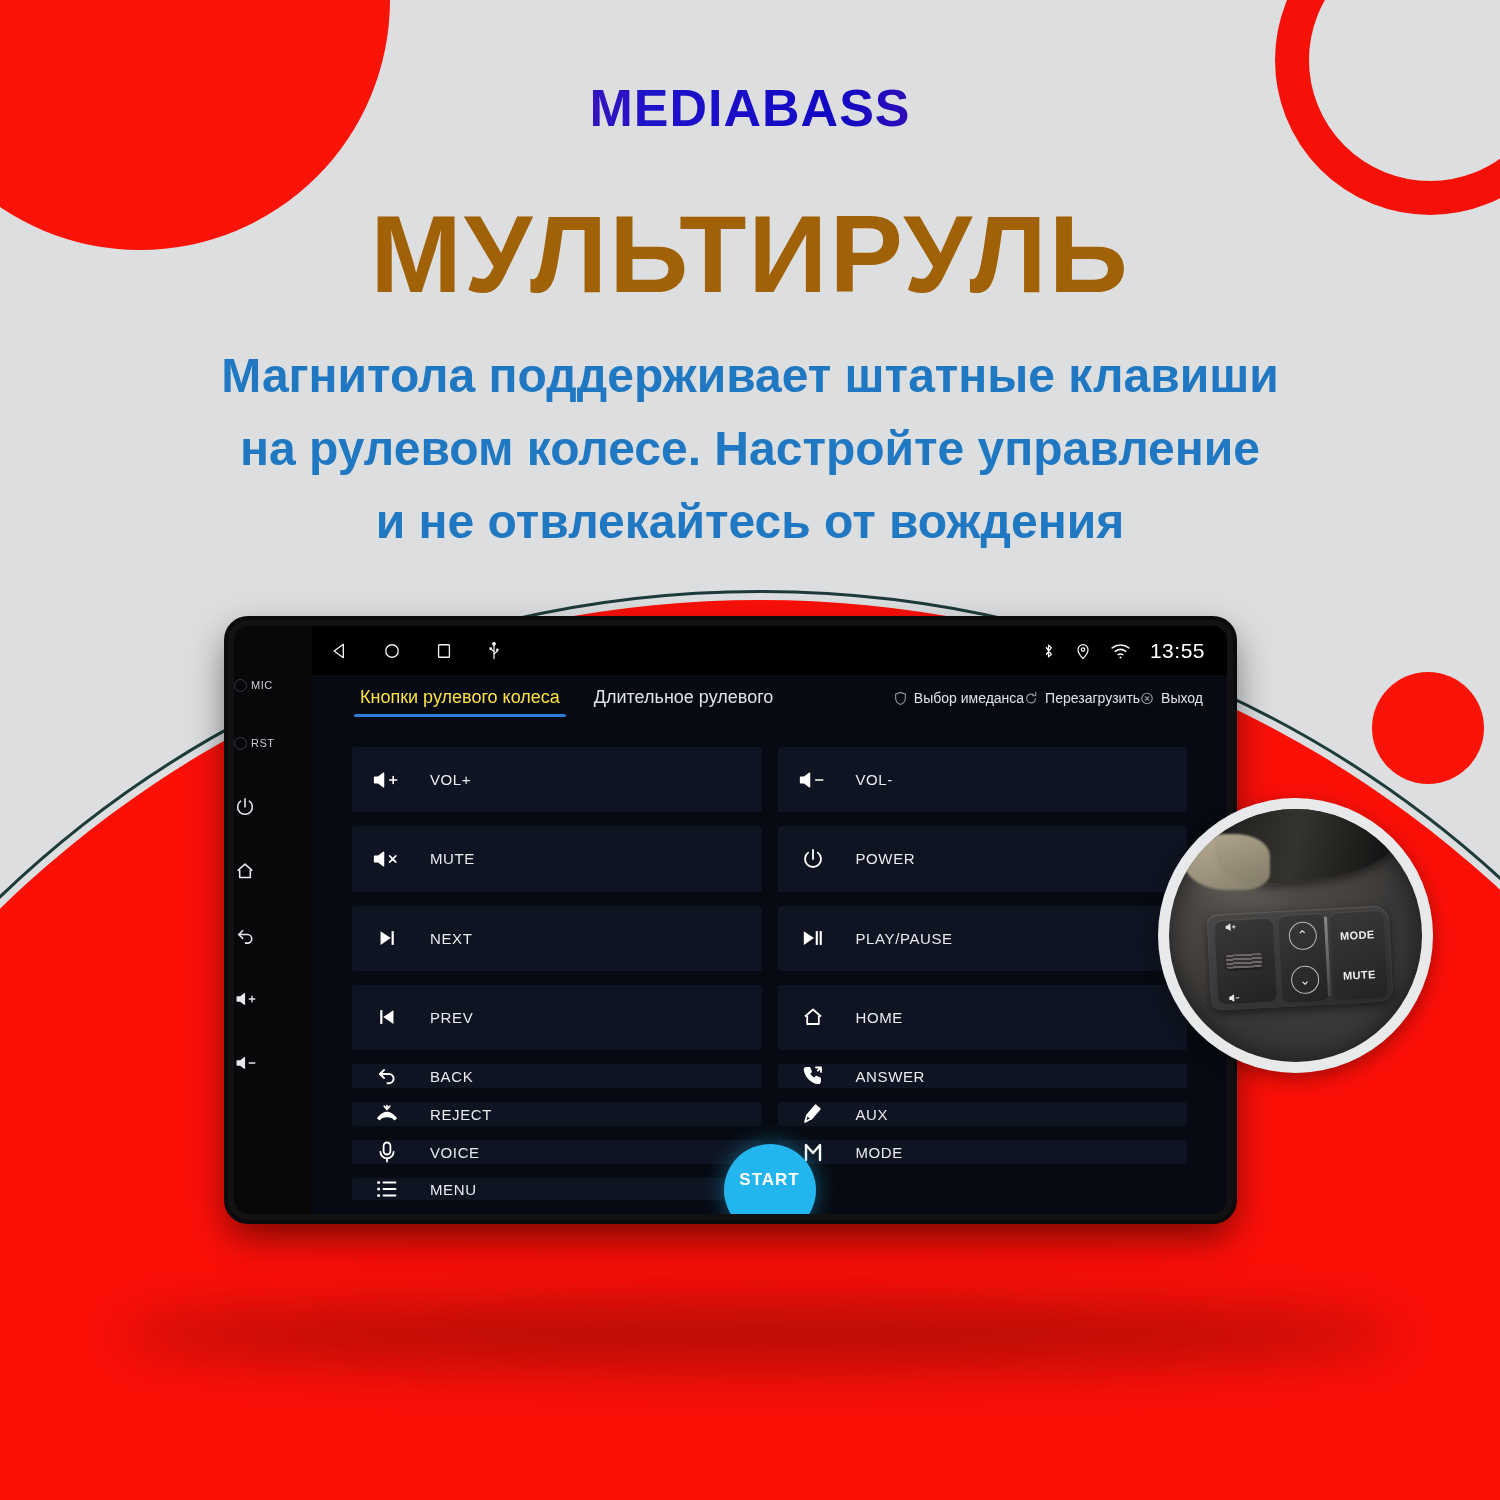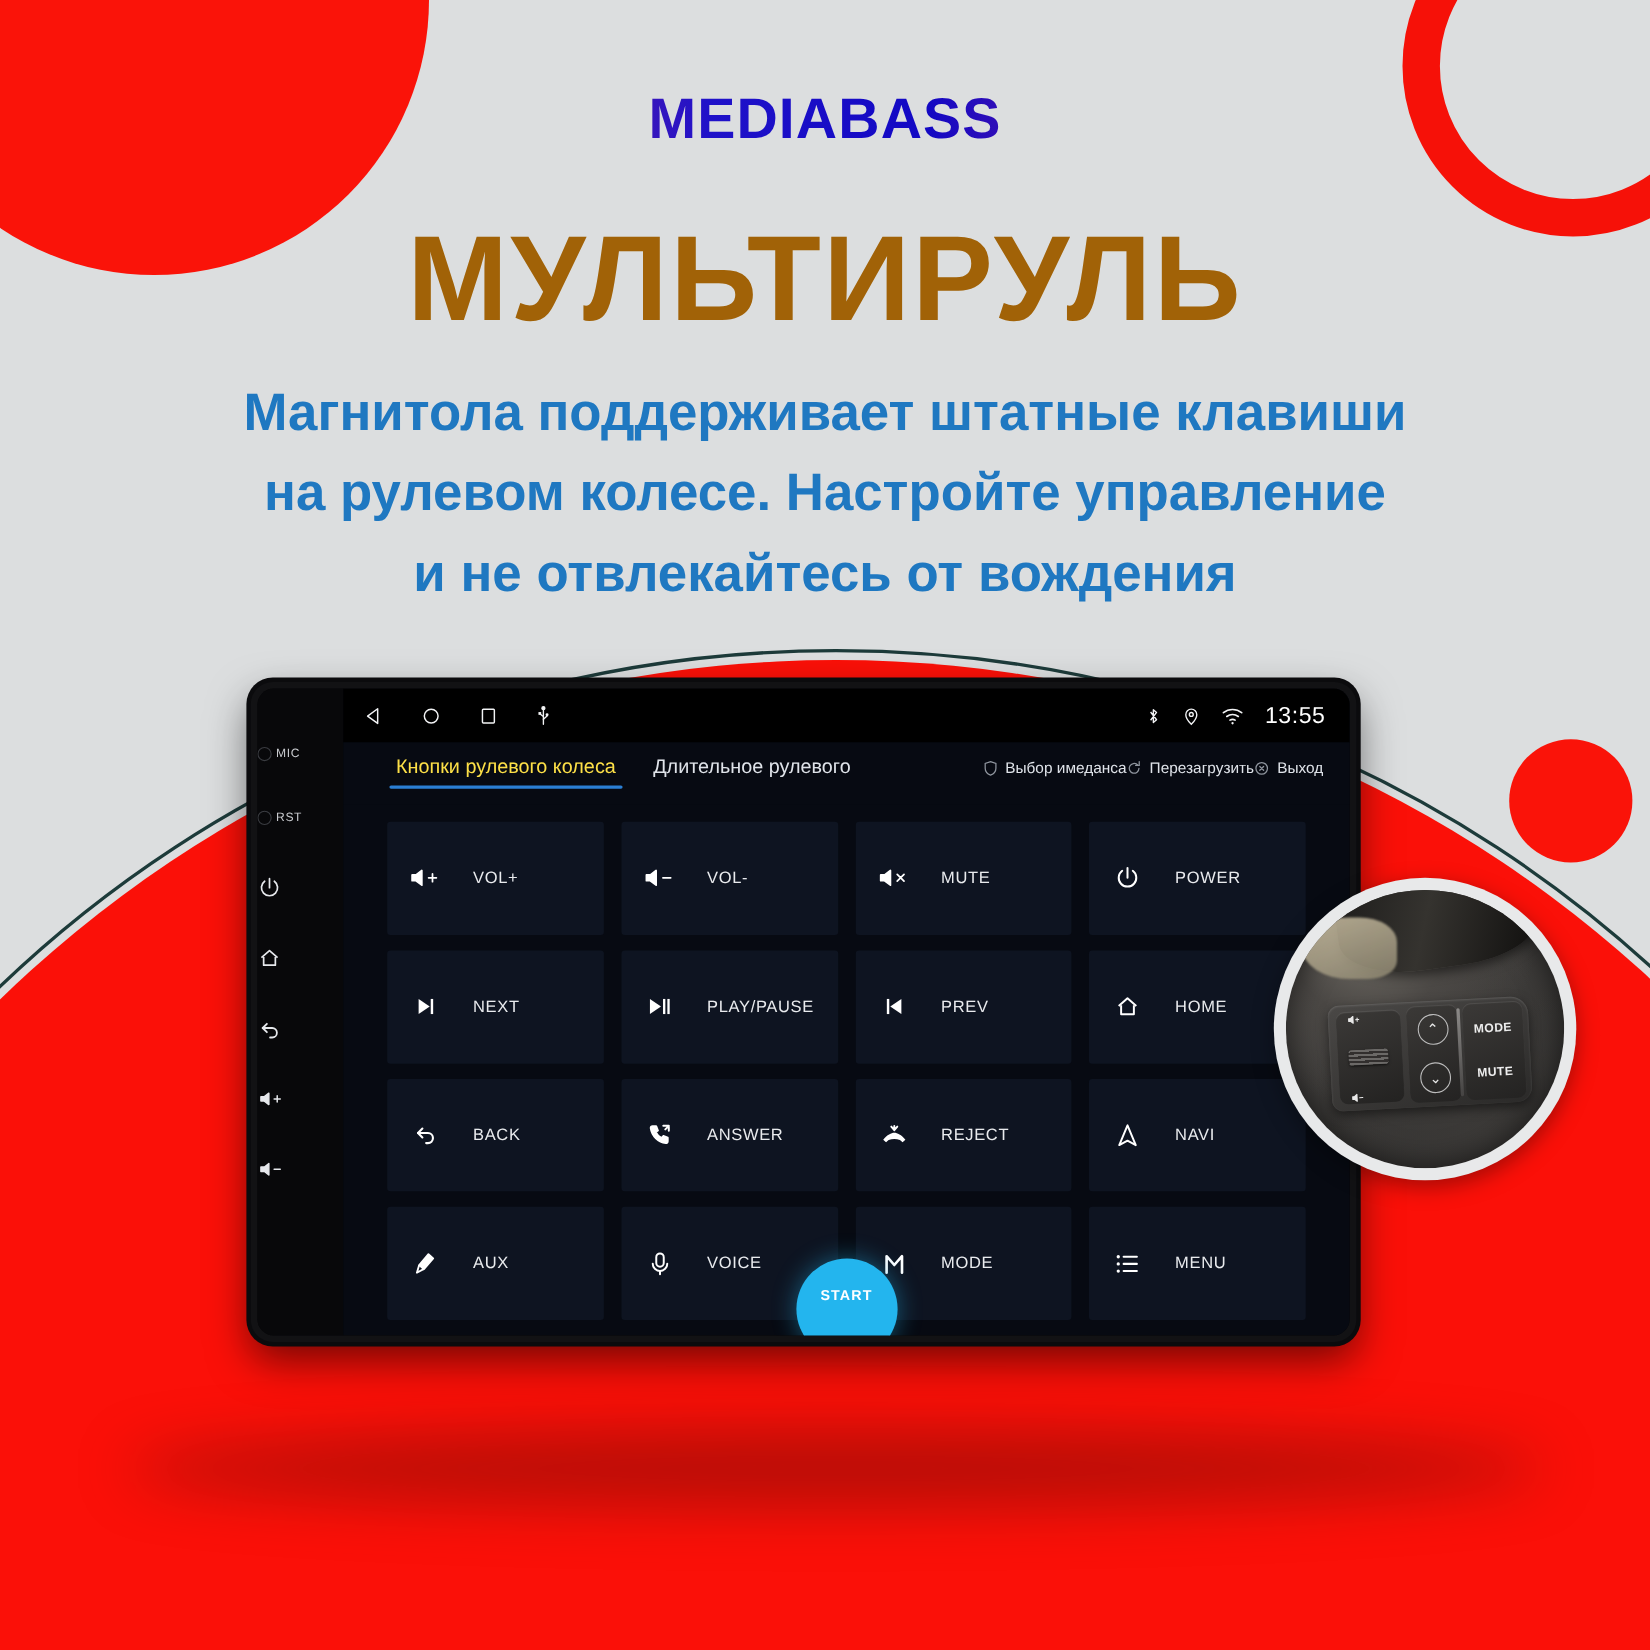--- a/index.html
+++ b/index.html
@@ -116,21 +116,21 @@
     content:"";position:absolute;left:0;right:0;bottom:0;height:3px;
     background:#2b7fd4;border-radius:2px;
   }
   .actions{margin-left:auto;display:flex;align-items:center;padding-top:3px;}
   .action{display:flex;align-items:center;gap:7px;color:#dfe3e9;font-size:14px;white-space:nowrap;}
   .action .a-ico{color:#8e949d;display:flex;align-items:center;}
   .action .a-ico svg{display:block;}
 
   
   .grid{
-    flex:1;display:grid;grid-template-columns:repeat(4,1fr);
+    flex:1;display:grid;grid-template-columns:repeat(2,1fr);
     grid-template-rows:repeat(4,1fr);
     gap:14px 16px;padding:16px 40px 14px 40px;box-sizing:border-box;
     position:relative;
   }
   .cell{
     background:#0e1421;border-radius:3px;
     display:flex;align-items:center;justify-content:flex-start;
     padding-left:18px;box-sizing:border-box;gap:26px;
   }
   .cell .c-ico{
@@ -139,21 +139,21 @@
   }
   .cell .c-ico svg{display:block;}
   .cell .c-lab{color:#e9ebee;font-size:15px;letter-spacing:.6px;}
 
   .startbtn{
     position:absolute;left:50%;bottom:-22px;transform:translateX(-50%);
     width:92px;height:92px;border-radius:50%;
     background:#23b5ee;
     display:flex;align-items:flex-start;justify-content:center;
     padding-top:26px;box-sizing:border-box;
-    color:#fff;font-size:13px;font-weight:bold;letter-spacing:1px;
+    color:#fff;font-size:17px;font-weight:bold;letter-spacing:1px;
     box-shadow:0 0 22px rgba(35,181,238,.45);
     z-index:9;
   }
 
   
   .inset{
     position:absolute;left:1158px;top:798px;width:275px;height:275px;
     border-radius:50%;background:#e8e9ea;
     box-shadow:0 6px 20px rgba(0,0,0,.35);
     padding:11px;box-sizing:border-box;z-index:20;
@@ -492,28 +492,20 @@
       <div class="cell">
         <span class="c-ico">
           <svg width="26" height="22" viewBox="0 0 28 24" fill="none" stroke="currentColor" stroke-width="1.9" stroke-linecap="round" stroke-linejoin="round">
             <path d="M3 16.5c4-5 8-7 11-7s7 2 11 7l-2.8 2.6-2.6-2.4a16 16 0 0 0-11.2 0L5.8 19z" fill="currentColor" stroke="none"></path>
             <path d="M11 3.5 14 7l3-3.5M14 7V2.8"></path>
           </svg>
         </span>
         <span class="c-lab">REJECT</span>
       </div>
 
-      <div class="cell">
-        <span class="c-ico">
-          <svg width="22" height="24" viewBox="0 0 22 24" fill="none" stroke="currentColor" stroke-width="1.8" stroke-linejoin="round">
-            <path d="M11 3 3.5 21 11 17l7.5 4z"></path>
-          </svg>
-        </span>
-        <span class="c-lab">NAVI</span>
-      </div>
 
       <div class="cell">
         <span class="c-ico">
           <svg width="22" height="24" viewBox="0 0 22 24" fill="none" stroke="currentColor" stroke-width="1.7" stroke-linejoin="round">
             <path d="M13.5 3.2 17.8 7 9.4 16.8l-4.3-3.8z" fill="currentColor"></path>
             <path d="M5.1 13 3 20l6-3.2"></path>
           </svg>
         </span>
         <span class="c-lab">AUX</span>
       </div>

